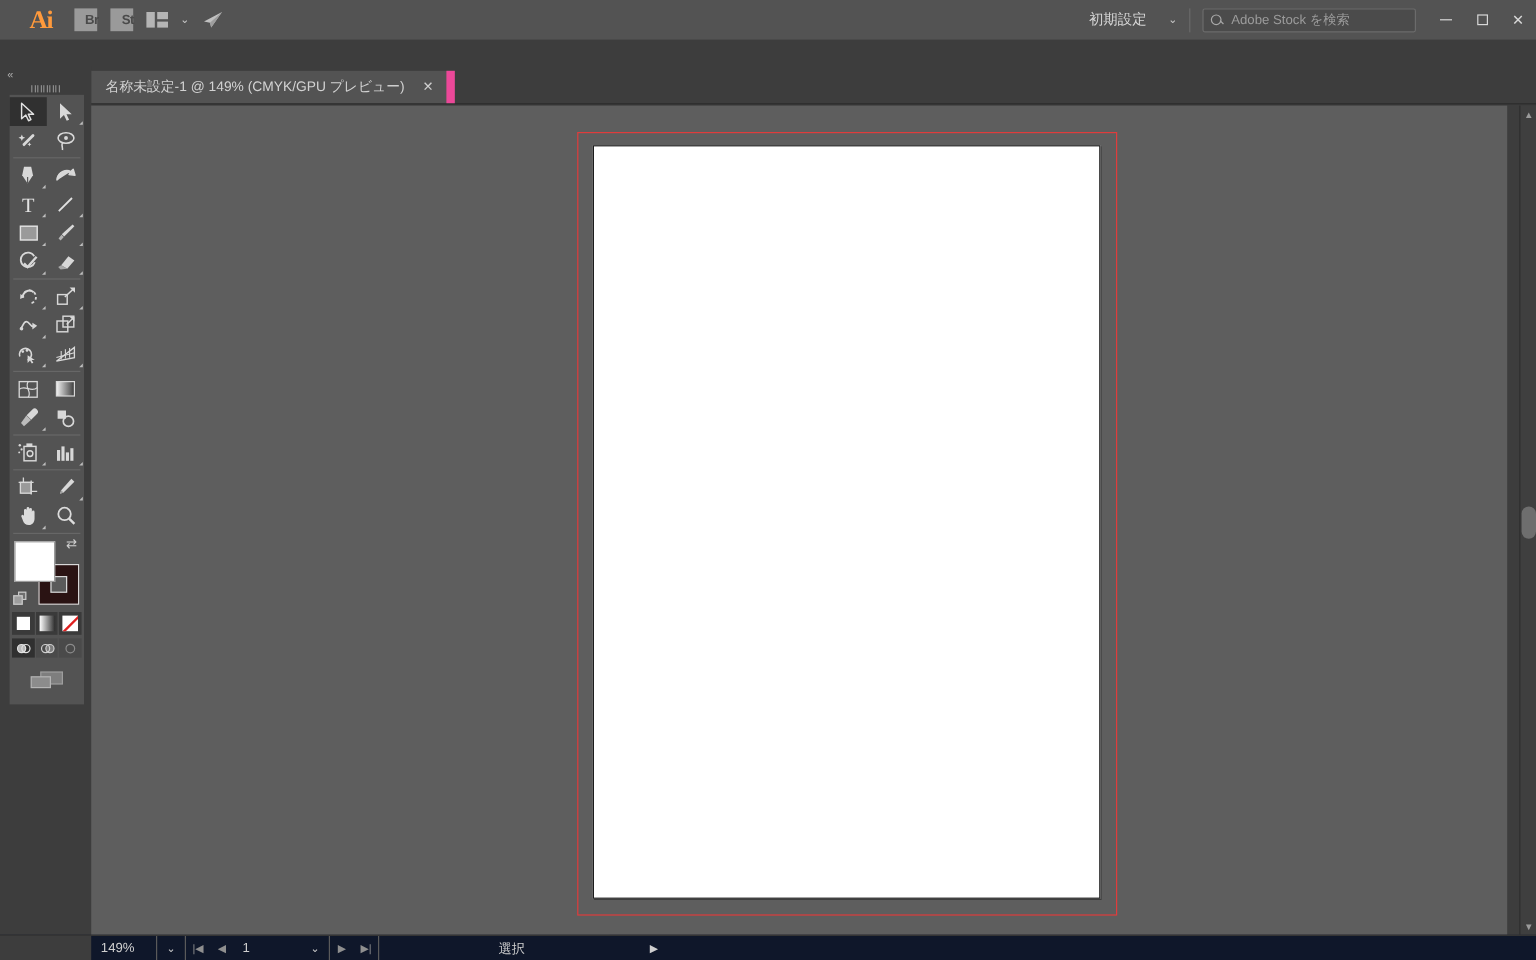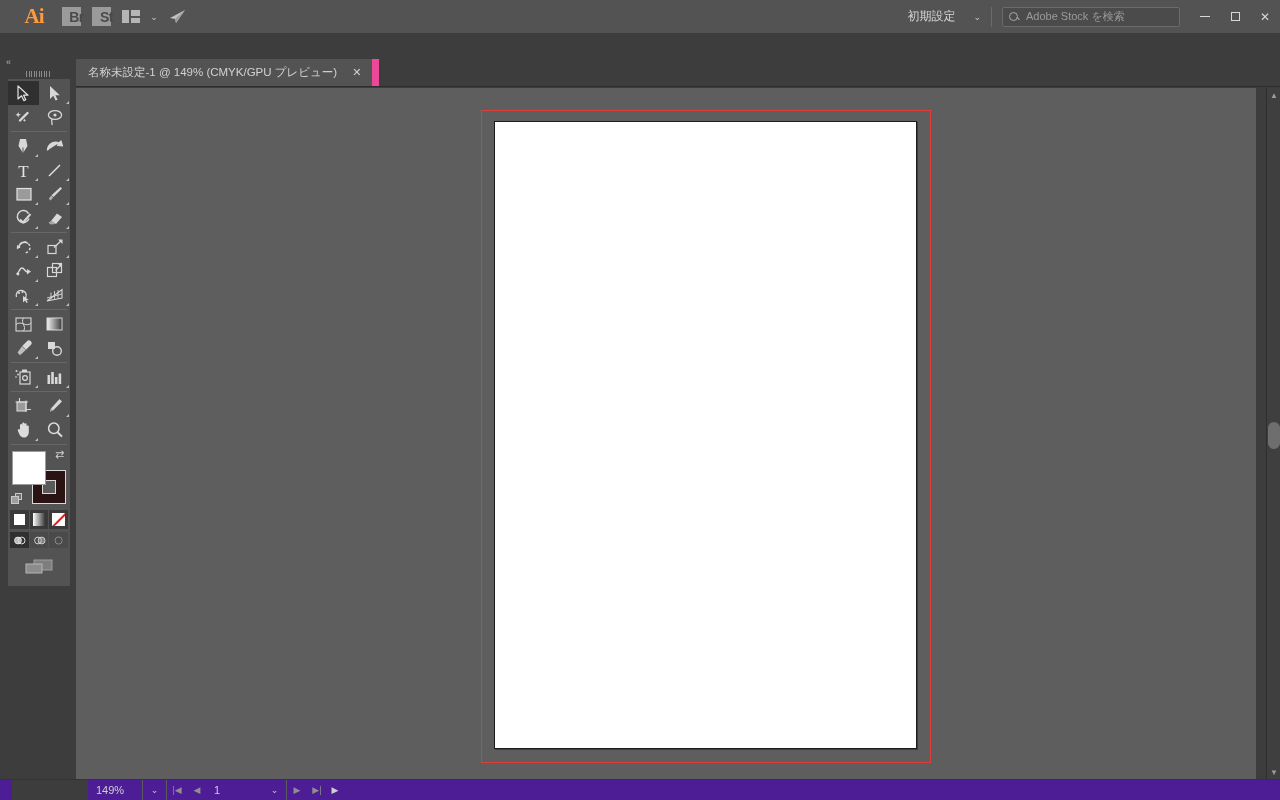--- a/index.html
+++ b/index.html
@@ -25,21 +25,21 @@
     font-weight: bold; font-size: 21px; color: #ff9a3c;
     letter-spacing: -1px;
     margin-left: 12px;
   }
   .appbar-btn {
     width: 30px; height: 33px;
     display: flex; align-items: center; justify-content: center;
   }
   .sq-badge {
     width: 19px; height: 19px; background: #9a9a9a;
-    color: #4a4a4a; font-size: 14px; font-weight: bold;
+    color: #4a4a4a; font-size: 11px; font-weight: bold;
     display: flex; align-items: center; justify-content: center;
     font-family: "Liberation Sans", sans-serif;
     letter-spacing: -0.5px;
     padding-left: 11px;
   }
   .arrange-ico { display: flex; gap: 2px; align-items: center; }
   .arrange-ico .c1 { width: 7px; height: 13px; background: #b5b5b5; }
   .arrange-ico .c2 { display: flex; flex-direction: column; gap: 2px; }
   .arrange-ico .c2 i { display: block; width: 9px; height: 5.5px; background: #b5b5b5; }
   .chev {
@@ -217,23 +217,22 @@
   .hs-arrow { width: 13px; color: #9b9b9b; font-size: 10px; text-align: center; }
   .hs-track { flex: 1; height: 21px; position: relative; }
   .hs-thumb {
     position: absolute; left: 362px; top: 4px; width: 28px; height: 14px;
     background: #6e6e6e; border-radius: 7px;
   }
 
   
   .statusbar {
     position: absolute; left: 0; bottom: 0; width: 1280px; height: 21px;
-    background: #4c1d95; display: flex; align-items: center;
+    background: #0f172a; display: flex; align-items: center;
     border-top: 1px solid #343434;
-    padding-left: 12px;
   }
   .sb-left { width: 76px; height: 21px; background: #3d3d3d; }
   .zoom-box {
     width: 55px; height: 21px; display: flex; align-items: center;
     padding-left: 8px; color: #cfcfcf; font-size: 11px;
     border-right: 1px solid #5a5a5a;
   }
   .sb-chev {
     width: 24px; height: 21px; display: flex; align-items: center; justify-content: center;
     color: #cacaca; font-size: 9px; border-right: 1px solid #5a5a5a;
@@ -669,16 +668,17 @@
   <div class="statusbar">
     <div class="sb-left"></div>
     <div class="zoom-box">149%</div>
     <div class="sb-chev">⌄</div>
     <div class="nav-btn">|◀</div>
     <div class="nav-btn">◀</div>
     <div class="page-box">1</div>
     <div class="sb-chev">⌄</div>
     <div class="nav-btn">▶</div>
     <div class="nav-btn">▶|</div>
+    <div class="sb-status">選択</div>
     <div class="sb-play">▶</div>
   </div>
 
 </div>
 
 </body></html>

